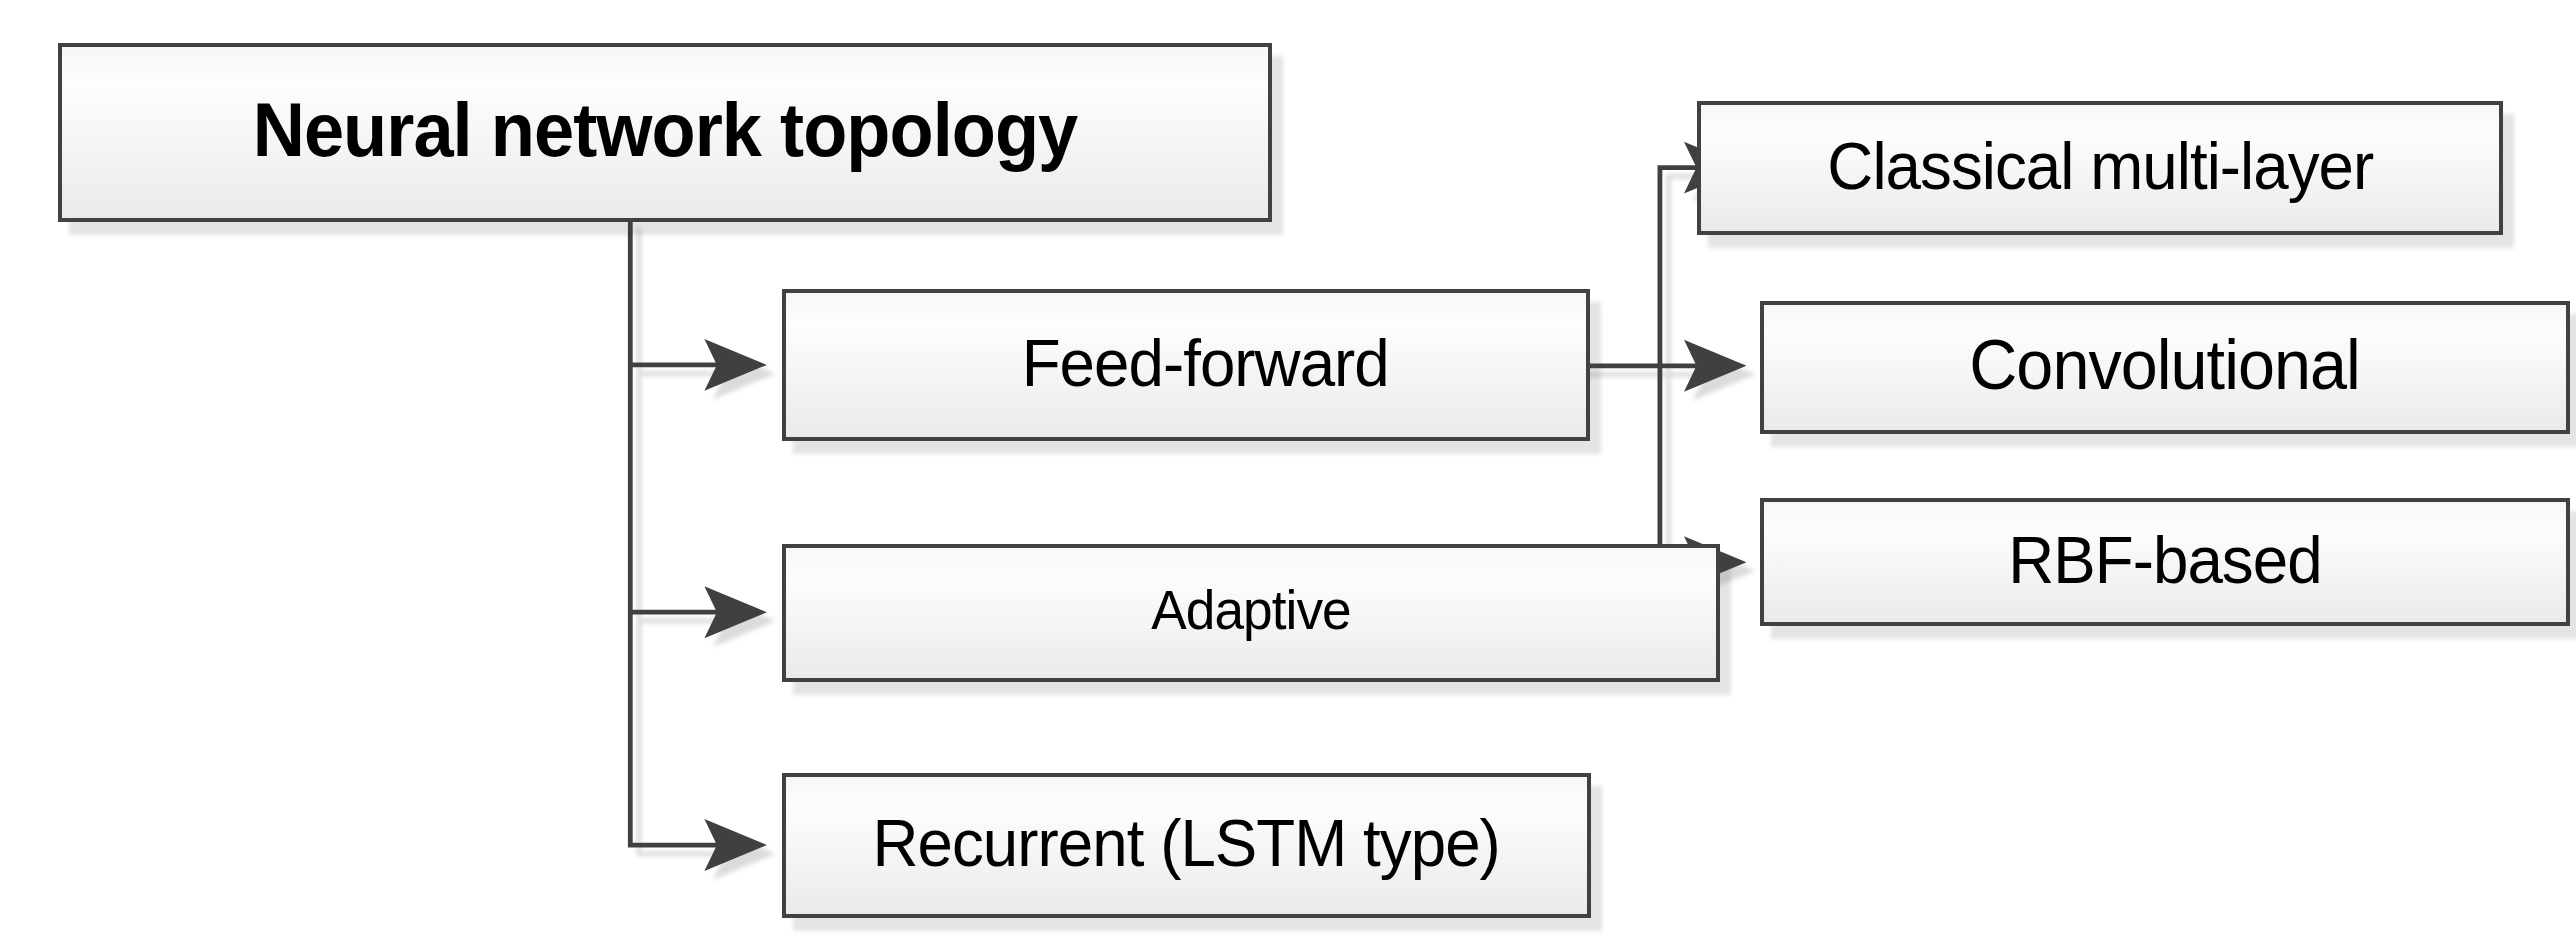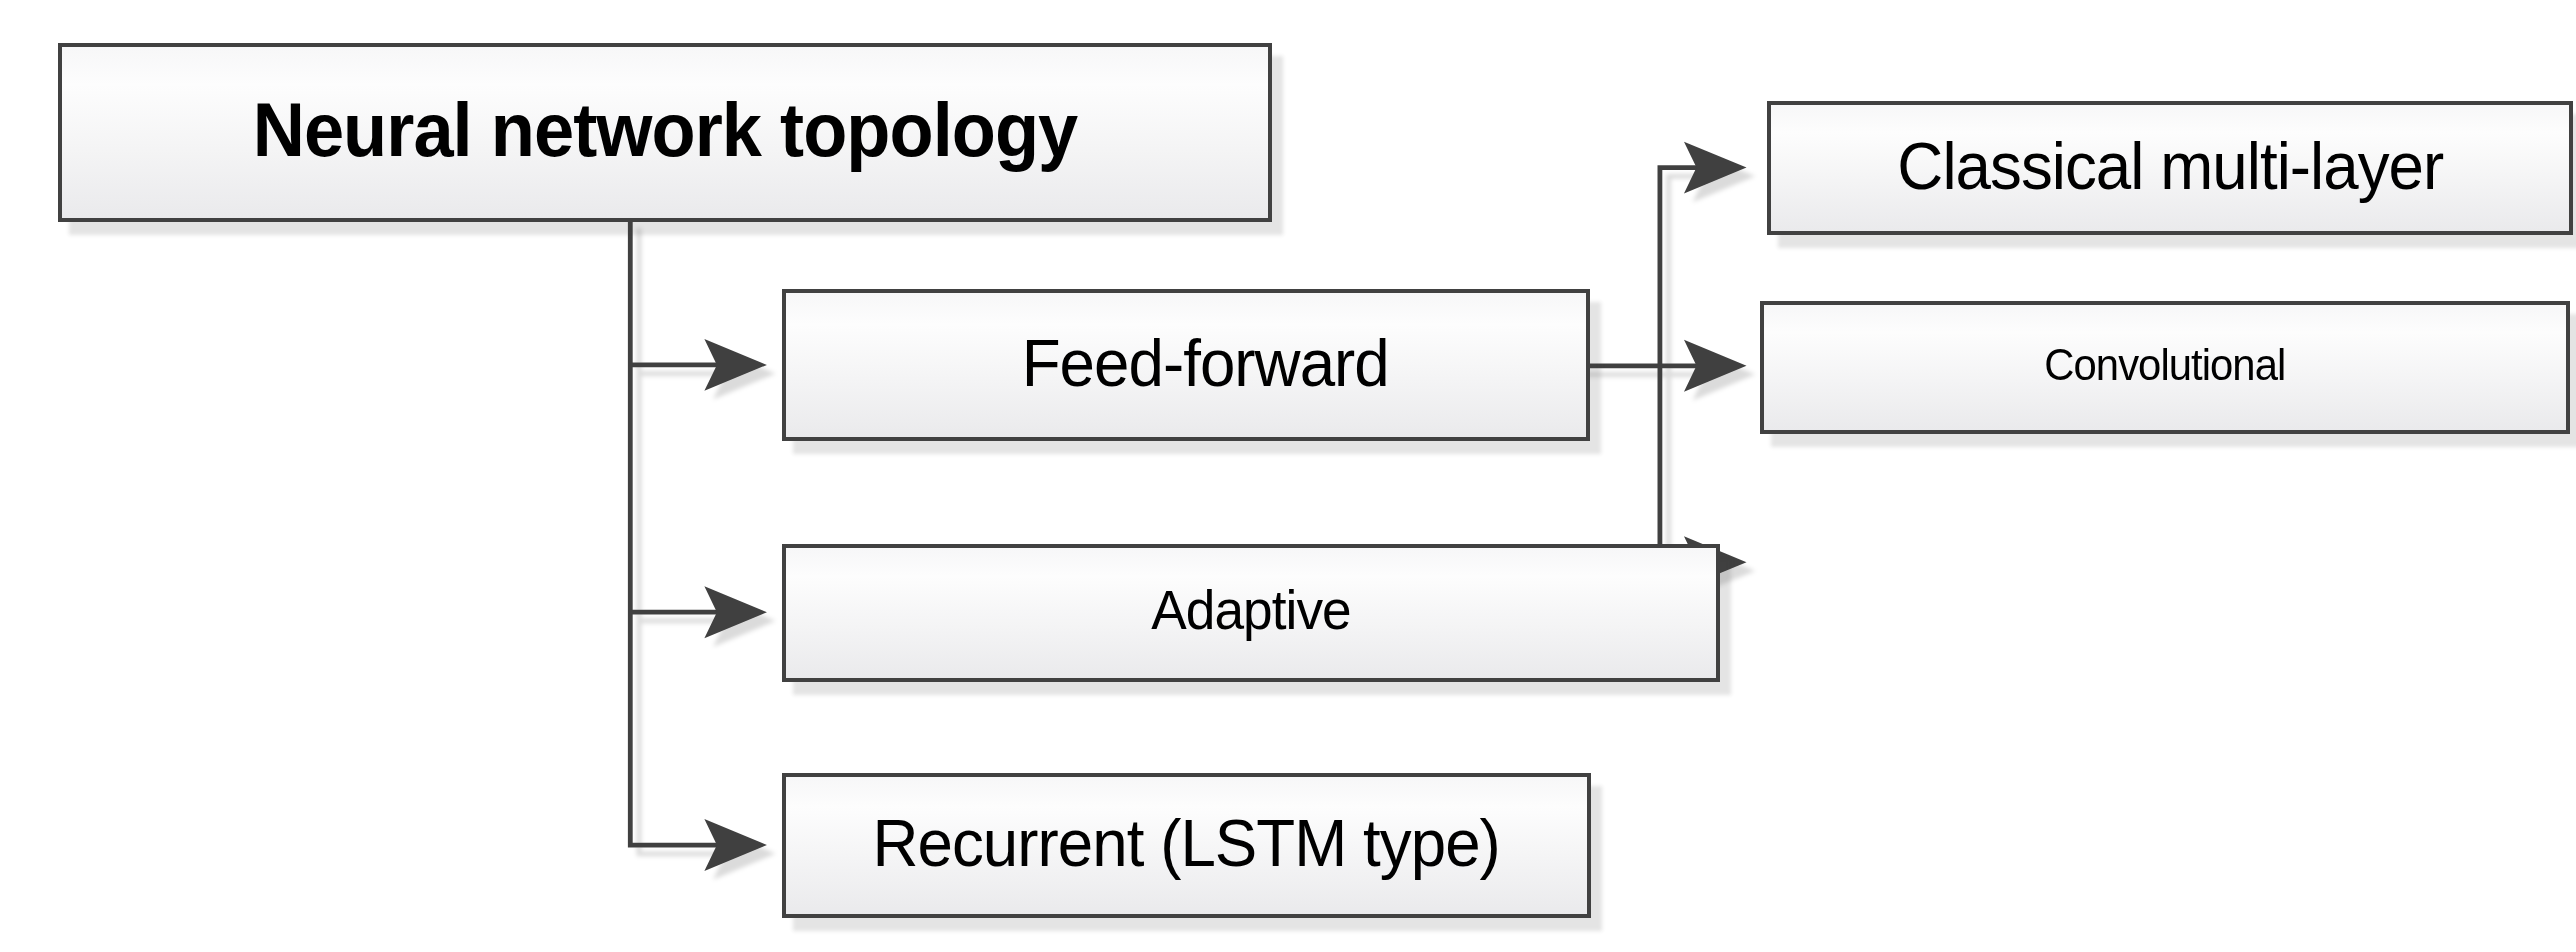--- a/index.html
+++ b/index.html
@@ -34,22 +34,22 @@
     transform: scaleX(0.95);
     letter-spacing: -1px;
     white-space: nowrap;
     line-height: 1;
     padding-bottom: 5.8px;
   }
   .node-root       { left: 43px;   top: 43px;  width: 1214px; height: 179px; font-size: 76px; font-weight: bold; }
   .node-feed-forward { left: 767px; top: 289px; width: 808px;  height: 152px; font-size: 67px; padding-left: 38px; }
   .node-adaptive     { left: 767px; top: 544px; width: 938px;  height: 138px; font-size: 56px; }
   .node-recurrent    { left: 767px; top: 773px; width: 809px;  height: 145px; font-size: 67px; }
-  .node-classical    { left: 1752px; top: 101px; width: 806px; height: 134px; font-size: 67px; }
-  .node-convolutional{ left: 1745px; top: 301px; width: 810px; height: 133px; font-size: 44px; }
+  .node-classical    { left: 1682px; top: 101px; width: 806px; height: 134px; font-size: 67px; }
+  .node-convolutional{ left: 1745px; top: 301px; width: 810px; height: 133px; font-size: 70px; }
   .node-rbf          { left: 1745px; top: 498px; width: 810px; height: 128px; font-size: 67px; }
 </style>
 </head>
 <body>
 
 <div class="stage">
 
   <svg class="connector-layer" viewBox="0 0 2677 990" xmlns="http://www.w3.org/2000/svg">
     <defs>
       <filter id="ds" x="-5%" y="-5%" width="115%" height="115%">
@@ -91,15 +91,18 @@
   </div>
 
   <div class="node node-classical">
     <span class="label">Classical multi-layer</span>
   </div>
 
   <div class="node node-convolutional">
     <span class="label">Convolutional</span>
   </div>
 
+  <div class="node node-rbf">
+    <span class="label">RBF-based</span>
+  </div>
 
 </div>
 
 
 </body></html>

